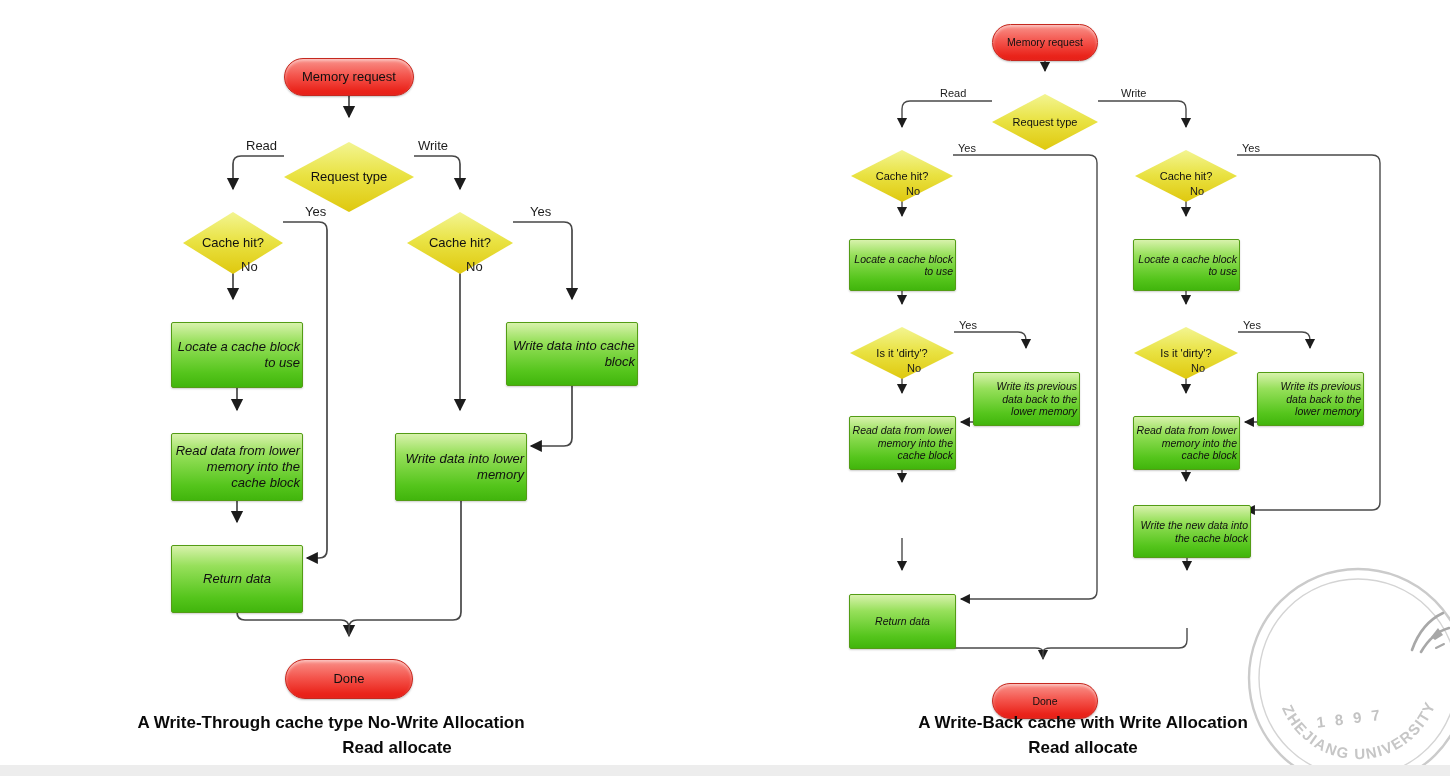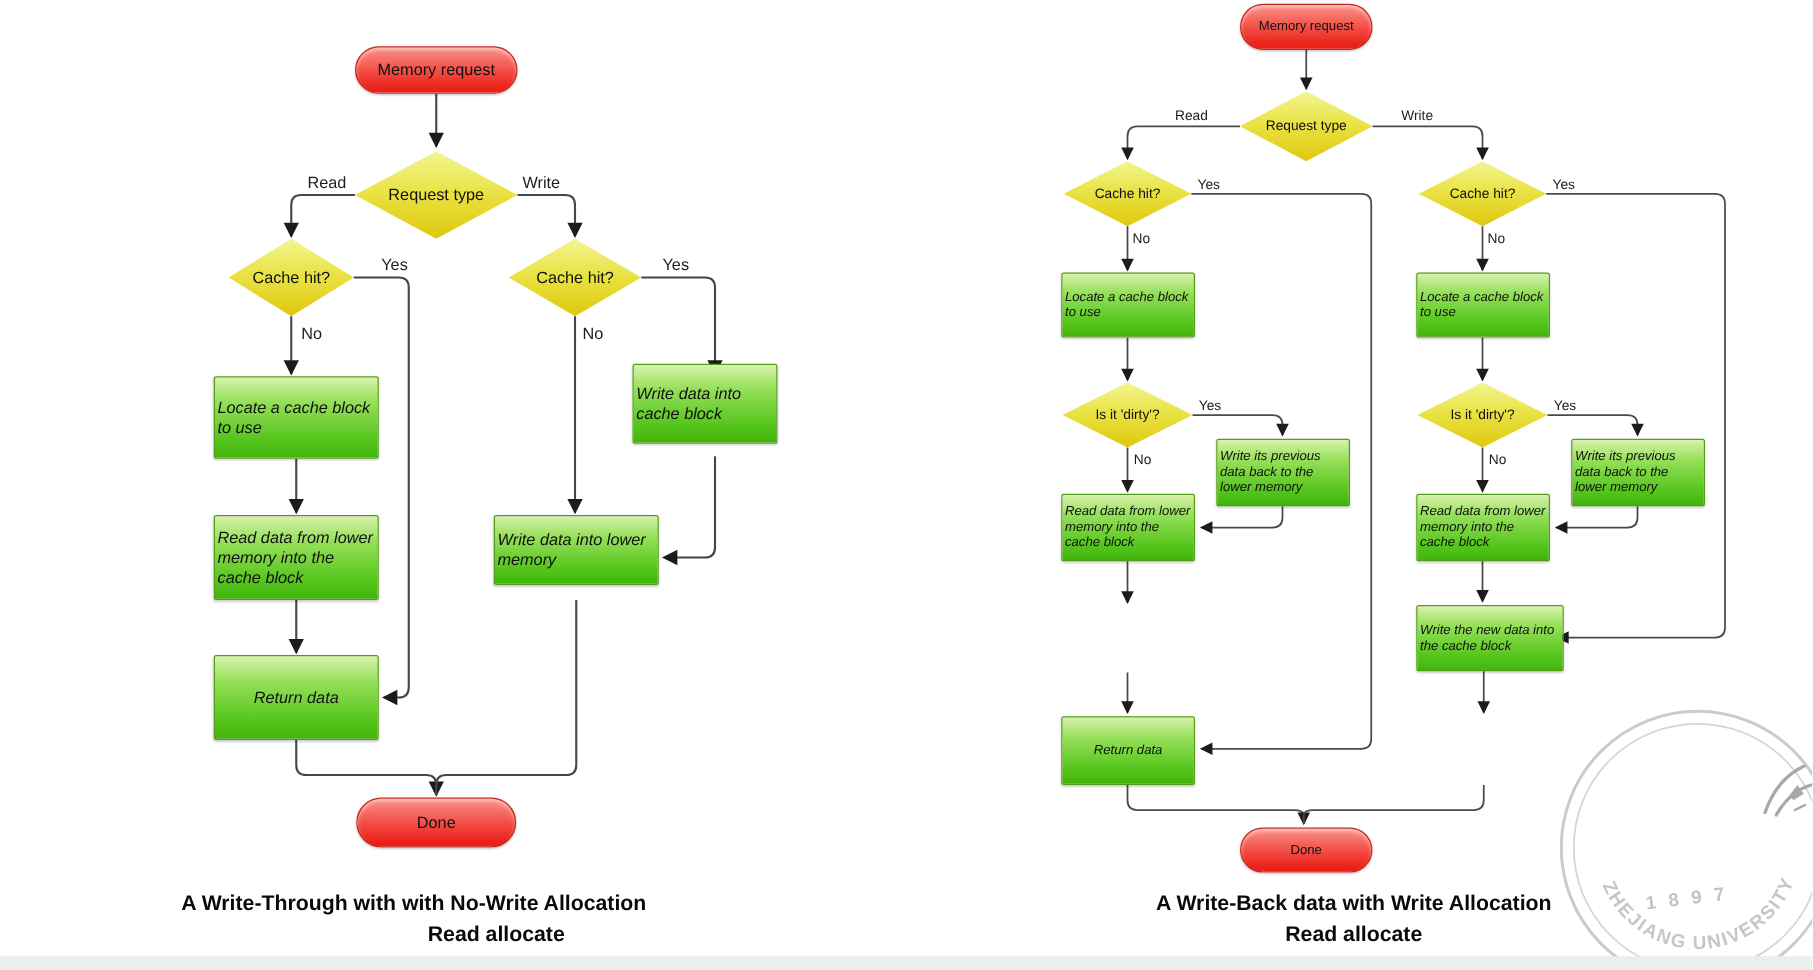--- a/index.html
+++ b/index.html
@@ -2,22 +2,22 @@
 <html><head>
 <meta charset="utf-8">
 <style>
   html,body{margin:0;padding:0;background:#ffffff;}
   #stage{position:relative;width:1450px;height:776px;background:#ffffff;overflow:hidden;
          font-family:"Liberation Sans",sans-serif;}
   #edges{position:absolute;left:0;top:0;width:1450px;height:776px;}
   .edgesL path{stroke:#474747;stroke-width:1.7;fill:none;}
   .edgesR path{stroke:#4a4a4a;stroke-width:1.4;fill:none;}
   .node{position:absolute;display:flex;align-items:center;justify-content:center;
-        text-align:left;color:#101010;font-size:13px;line-height:1.22;padding:2px;
-        box-sizing:border-box;}
+        text-align:right;color:#101010;font-size:13px;line-height:1.22;padding:2px;
+        box-sizing:border-box;margin-top:21px;}
   .pill{border-radius:999px;
         background:linear-gradient(180deg,#f9938b 0%,#f4564e 45%,#ea241b 88%,#e62019 100%);
         border:1px solid #c5281f;box-shadow:inset 0 2px 3px rgba(255,255,255,.45),0 1px 2px rgba(0,0,0,.25);}
   .box{border-radius:2px;
        background:linear-gradient(180deg,#d8f2ac 0%,#97e05b 30%,#55c51c 78%,#41b50c 100%);
        border:1px solid #539c15;box-shadow:0 1px 2px rgba(0,0,0,.2);font-style:italic;}
   .diamond{clip-path:polygon(50% 0,100% 50%,50% 100%,0 50%);
        background:linear-gradient(180deg,#f3f592 0%,#e9e242 48%,#dfc80e 100%);
        filter:drop-shadow(0 1px 1px rgba(120,100,0,.35));}
   .sm{font-size:10.5px;line-height:1.18;}
@@ -107,25 +107,25 @@
   <div class="elabel" style="left:305px;top:204px">Yes</div>
   <div class="elabel" style="left:241px;top:259px">No</div>
 
   <div class="node diamond" style="left:407px;top:191px;width:106px;height:62px">Cache hit?</div>
   <div class="elabel" style="left:530px;top:204px">Yes</div>
   <div class="elabel" style="left:466px;top:259px">No</div>
 
   <div class="node box" style="left:171px;top:301px;width:132px;height:66px">Locate a cache block to use</div>
   <div class="node box" style="left:171px;top:412px;width:132px;height:68px">Read data from lower memory into the cache block</div>
   <div class="node box" style="left:171px;top:524px;width:132px;height:68px">Return data</div>
-  <div class="node box" style="left:506px;top:291px;width:116px;height:64px">Write data into cache block</div>
-  <div class="node box" style="left:395px;top:412px;width:132px;height:56px">Write data into lower memory</div>
+  <div class="node box" style="left:506px;top:301px;width:132px;height:64px">Write data into cache block</div>
+  <div class="node box" style="left:395px;top:412px;width:132px;height:68px">Write data into lower memory</div>
   <div class="node pill" style="left:285px;top:638px;width:128px;height:40px">Done</div>
 
-  <div class="caption" style="left:81px;top:713px">A Write-Through with with No-Write Allocation</div>
+  <div class="caption" style="left:81px;top:713px">A Write-Through cache type No-Write Allocation</div>
   <div class="caption" style="left:147px;top:738px">Read allocate</div>
 
   <div class="node pill sm" style="left:992px;top:3px;width:106px;height:37px">Memory request</div>
   <div class="node diamond sm" style="left:992px;top:73px;width:106px;height:56px">Request type</div>
   <div class="elabel sm" style="left:940px;top:87px">Read</div>
   <div class="elabel sm" style="left:1121px;top:87px">Write</div>
 
   <div class="node diamond sm" style="left:851px;top:129px;width:102px;height:52px">Cache hit?</div>
   <div class="elabel sm" style="left:958px;top:142px">Yes</div>
   <div class="elabel sm" style="left:906px;top:185px">No</div>
@@ -150,17 +150,17 @@
 
   <div class="node box sm" style="left:849px;top:395px;width:107px;height:54px">Read data from lower memory into the cache block</div>
   <div class="node box sm" style="left:1133px;top:395px;width:107px;height:54px">Read data from lower memory into the cache block</div>
 
   <div class="node box sm" style="left:1133px;top:484px;width:118px;height:53px">Write the new data into the cache block</div>
 
   <div class="node box sm" style="left:849px;top:573px;width:107px;height:55px">Return data</div>
 
   <div class="node pill sm" style="left:992px;top:662px;width:106px;height:36px">Done</div>
 
-  <div class="caption" style="left:833px;top:713px">A Write-Back data with Write Allocation</div>
+  <div class="caption" style="left:833px;top:713px">A Write-Back cache with Write Allocation</div>
   <div class="caption" style="left:833px;top:738px">Read allocate</div>
 
   <div class="bottom-bar"></div>
 </div>
 
 </body></html>

